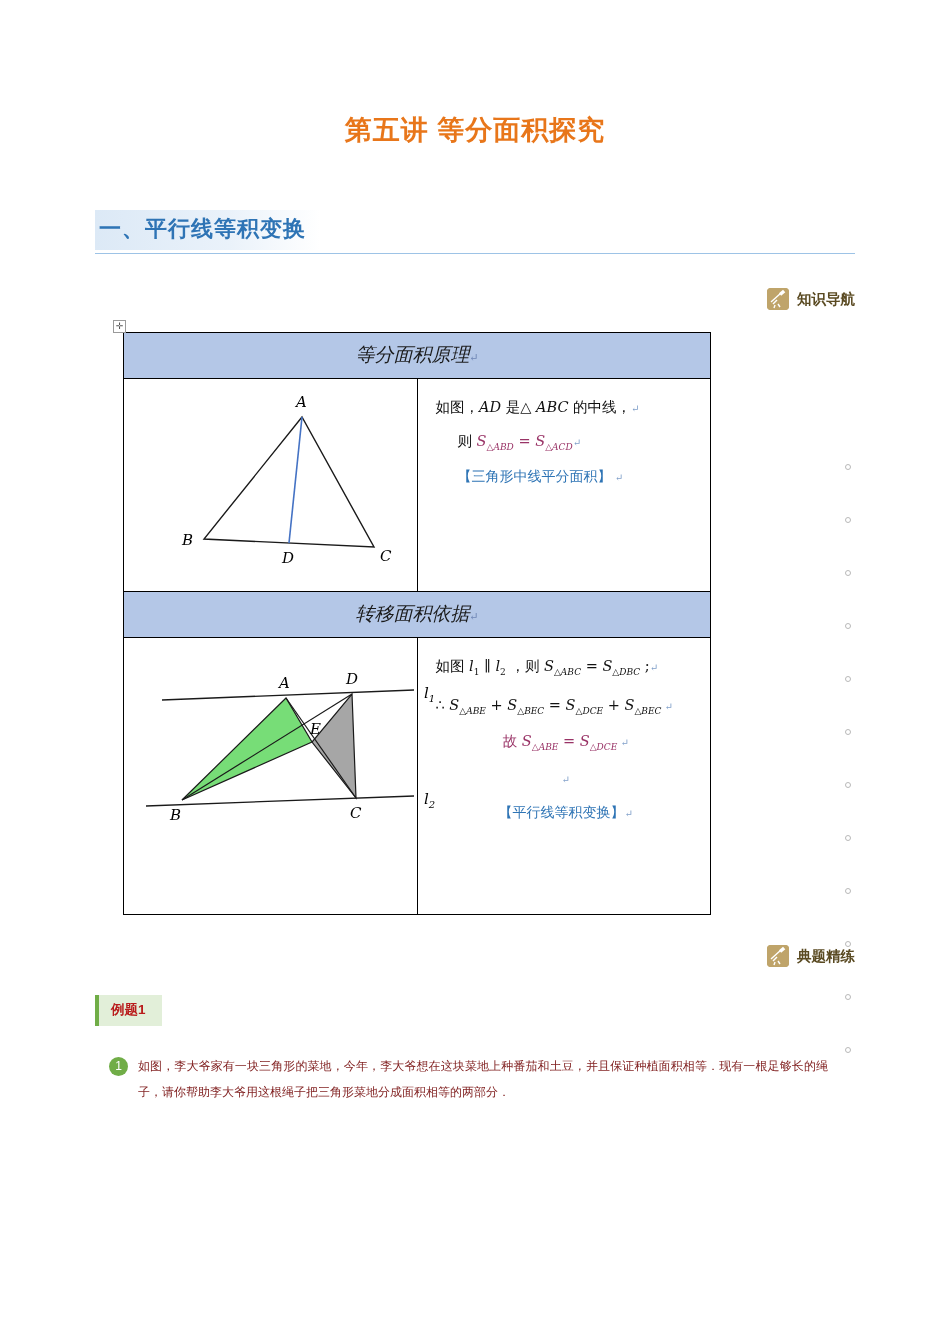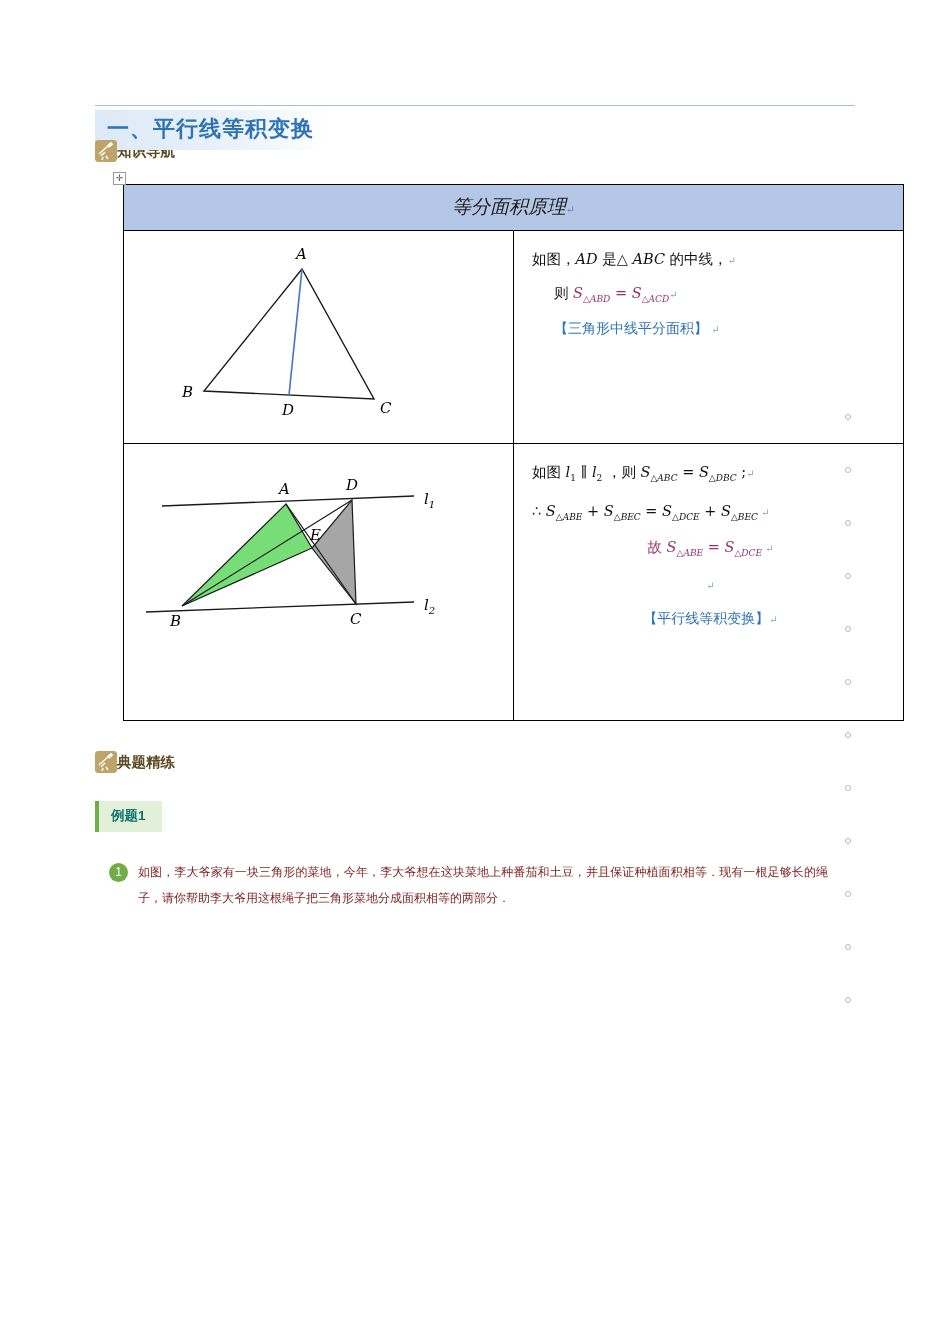--- a/index.html
+++ b/index.html
@@ -35,38 +35,39 @@
   .section-heading-wrap {
     margin-top: 62px;
     position: relative;
     height: 44px;
   }
   .section-heading {
     display: inline-block;
     font-size: 22px;
     font-weight: bold;
     color: #2E74B5;
-    padding: 4px 14px 6px 12px;
+    padding: 4px 14px 6px 4px;
     background: linear-gradient(to right, #DCE9F6 0%, #EAF2FA 60%, #ffffff 100%);
     letter-spacing: 1px;
-    margin-top: 48px;
   }
   .section-rule {
     position: absolute;
     left: 0;
     right: 0;
     bottom: 0;
     height: 1px;
     background: #9DC3E6;
   }
   
   .sub-heading {
     margin-top: 34px;
     display: flex;
     align-items: center;
+    gap: 8px;
+    justify-content: flex-end;
   }
   .badge-icon {
     width: 22px;
     height: 22px;
     background: #BFA46A;
     border-radius: 4px;
     position: relative;
     flex: none;
   }
   .badge-icon svg { display:block; }
@@ -89,21 +90,21 @@
     height: 11px;
     border: 1px solid #9a9a9a;
     color: #555;
     font-size: 9px;
     line-height: 10px;
     text-align: center;
     background: #fff;
   }
   table.know {
     border-collapse: collapse;
-    width: 781px;
+    width: 588px;
     table-layout: fixed;
   }
   table.know td {
     border: 1px solid #000;
     vertical-align: top;
     padding: 0;
   }
   .band {
     background: #B4C7E7;
     text-align: center;
@@ -148,21 +149,21 @@
     border: 1px solid #b9b9b9;
     border-radius: 50%;
     margin-bottom: 47px;
   }
   
   .example-tag {
     margin-top: 28px;
     display: inline-block;
     background: #E2EFD9;
     border-left: 4px solid #70AD47;
-    color: #0f766e;
+    color: #b91c1c;
     font-size: 13.5px;
     font-weight: bold;
     padding: 6px 16px 7px 12px;
   }
   
   .question {
     margin-top: 28px;
     display: flex;
     gap: 10px;
     padding-left: 14px;
@@ -185,20 +186,21 @@
     max-width: 690px;
     text-align: justify;
   }
 </style>
 </head>
 <body>
 
 <div class="page">
 
   
+  <div class="doc-title">第五讲 等分面积探究</div>
 
   
   <div class="section-heading-wrap">
     <div class="section-heading">一、平行线等积变换</div>
     <div class="section-rule"></div>
   </div>
 
   
   <div class="sub-heading">
     <span class="badge-icon">
@@ -244,20 +246,25 @@
           </div>
           <div class="txt-line indent">
             则 <span class="mauve"><i class="v">S</i><sub>△<i class="v">ABD</i></sub> = <i class="v">S</i><sub>△<i class="v">ACD</i></sub></span><span class="mark">↵</span>
           </div>
           <div class="txt-line indent bluekey" style="">
             <span>【三角形中线平分面积】</span><span class="mark"> ↵</span>
           </div>
         </td>
       </tr>
       <tr>
+        <td class="band" colspan="2">
+          <span>转移面积依据</span><span class="pilcrow">↵</span>
+        </td>
+      </tr>
+      <tr>
         <td class="cell-fig2">
           <svg width="348" height="272" viewBox="0 0 348 272">
 
             <line x1="38" y1="62" x2="290" y2="52" stroke="#1a1a1a" stroke-width="1.3"></line>
 
             <line x1="22" y1="168" x2="290" y2="158" stroke="#1a1a1a" stroke-width="1.3"></line>
 
             <polygon points="162,60 58,162 188,104" fill="#77DD77" stroke="#1a1a1a" stroke-width="1.2"></polygon>
 
             <polygon points="228,56 232,160 188,104" fill="#A6A6A6" stroke="#1a1a1a" stroke-width="1.2"></polygon>

